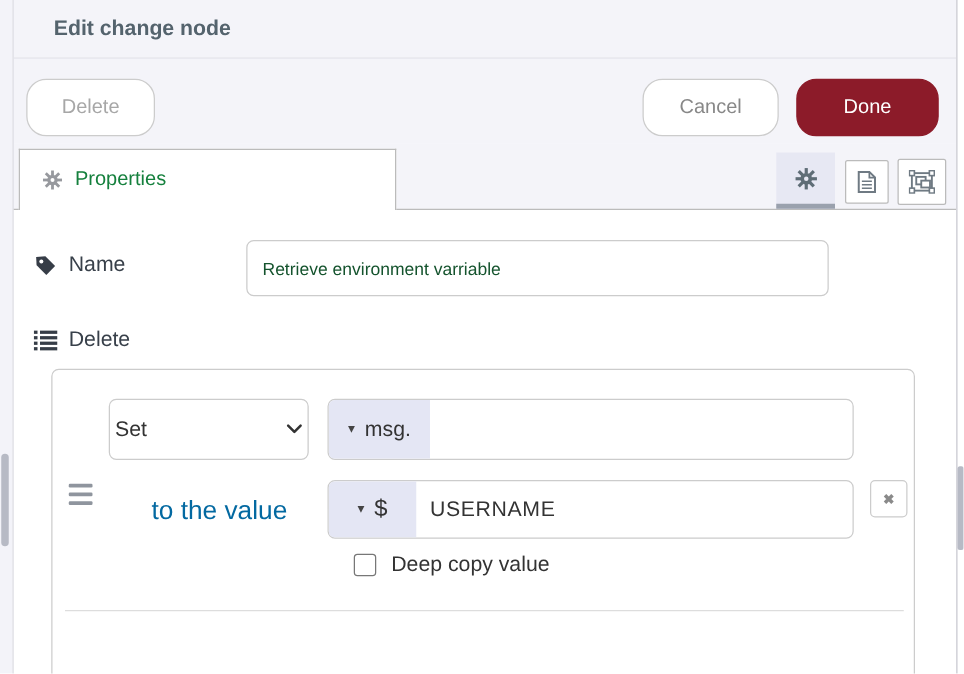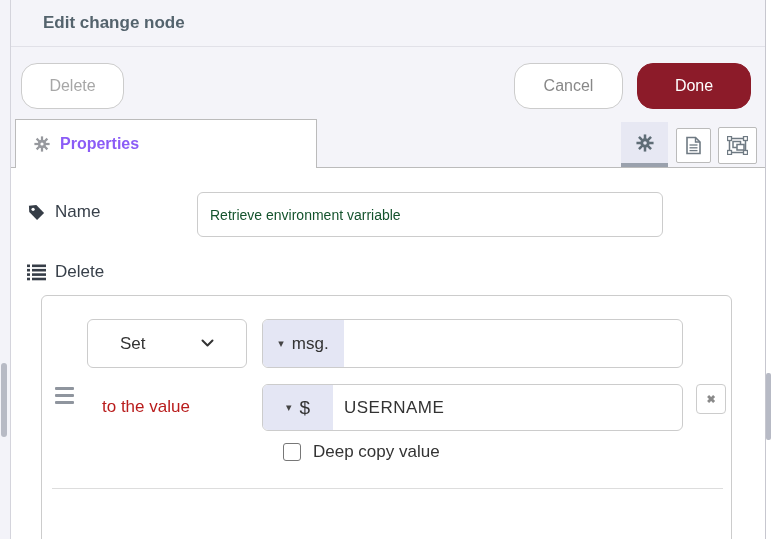--- a/index.html
+++ b/index.html
@@ -27,21 +27,21 @@
     display:flex; align-items:center; justify-content:center; cursor:pointer;
     background:#fff; border:1px solid #ccc; }
   .btn-delete { left:10px; width:103px; color:#a7a7a7; }
   .btn-cancel { right:142px; width:109px; color:#888; }
   .btn-done  { right:14px; width:114px; background:#8c1b29; border:1px solid #8c1b29; color:#fff; }
 
   .tab-bar { position:relative; height:53px; background:#f4f4f9; border-bottom:1px solid #bbb; }
   .tab-active { position:absolute; left:4px; top:4px; bottom:-1px; width:302px;
     background:#fff; border:1px solid #bbb; border-bottom:none; z-index:2;
     display:flex; align-items:center; gap:10px; padding-left:18px; cursor:pointer; }
-  .tab-active .tab-label { font-size:16px; font-weight:bold; color:#8b5cf6; }
+  .tab-active .tab-label { font-size:16px; font-weight:normal; color:#15803d; }
 
   .tool-btn { position:absolute; display:flex; align-items:center; justify-content:center; cursor:pointer; }
   .tool-gear { right:97px; top:7px; width:47px; height:45px; background:#e7e8f3; border-bottom:4px solid #9aa1ad; }
   .tool-doc  { right:54px; top:13px; width:35px; height:35px; background:#fff; border:1px solid #bbb; border-radius:2px; }
   .tool-app  { right:8px;  top:12px; width:39px; height:37px; background:#fff; border:1px solid #bbb; border-radius:2px; }
 
   .content { position:relative; flex:1; background:#fff; }
 
   .field-label { position:absolute; display:flex; align-items:center; gap:9px;
     font-size:17px; color:#38404a; }
@@ -50,42 +50,42 @@
 
   .name-input { position:absolute; left:186px; top:24px; width:466px; height:45px;
     border:1px solid #ccc; border-radius:6px; padding:0 12px; font-size:14px; color:#14532d;
     font-family:"Liberation Sans", sans-serif; background:#fff; outline:none; }
 
   .rules-box { position:absolute; left:30px; top:127px; width:691px; height:420px;
     border:1px solid #ccc; border-radius:6px; background:#fff; }
 
   .set-select { position:absolute; left:45px; top:23px; width:160px; height:49px;
     border:1px solid #ccc; border-radius:6px; background:#fff; display:flex; align-items:center;
-    padding:0 32px; font-size:17px; color:#333; cursor:pointer;justify-content:space-between; }
+    padding:0 4px; font-size:17px; color:#333; cursor:pointer;justify-content:space-between; }
   .set-select .chev { margin-left:auto; display:flex; }
 
   .typed-input { position:absolute; left:220px; width:421px;
     border:1px solid #ccc; border-radius:6px; background:#fff; display:flex; overflow:hidden; }
   .ti-prop { top:23px; height:49px; }
   .ti-val  { top:88px; height:47px; }
   .ti-prefix { background:#e4e6f4; display:flex; align-items:center; justify-content:center;
     gap:8px; cursor:pointer; flex:0 0 auto; }
   .ti-prefix .tri { font-size:11px; color:#444; line-height:1; }
   .ti-prefix .ptype { font-size:17px; color:#333; }
   .ti-prefix-prop { width:81px; }
   .ti-prefix-val { width:70px; }
   .ti-prefix-val .ptype { font-size:19px; }
   .ti-text { display:flex; align-items:center; padding-left:11px; font-size:17px; color:#333; flex:1; }
   .ti-text-val { letter-spacing:0.5px; }
 
   .drag-handle { position:absolute; left:13px; top:91px; width:19px; cursor:grab; }
   .drag-handle i { display:block; height:3px; background:#8f959e; border-radius:1px; margin-bottom:4px; }
 
-  .to-label { position:absolute; left:60px; top:101px; width:147px; text-align:left;
-    font-size:17px; color:#b91c1c; }
+  .to-label { position:absolute; left:60px; top:101px; width:147px; text-align:center;
+    font-size:21px; color:#0369a1; }
 
   .x-btn { position:absolute; left:654px; top:88px; width:30px; height:30px;
     border:1px solid #ccc; border-radius:4px; background:#fff; display:flex; align-items:center;
     justify-content:center; cursor:pointer; }
   .x-btn .x-glyph { font-size:11px; color:#8a8a8a; font-weight:bold; }
 
   .deep-copy { position:absolute; left:241px; top:146px; display:flex; align-items:center; gap:12px; }
   .checkbox { width:18px; height:18px; border:1.5px solid #777; border-radius:3px; background:#fff; cursor:pointer; }
   .deep-copy .dc-label { font-size:17px; color:#333; }
 

